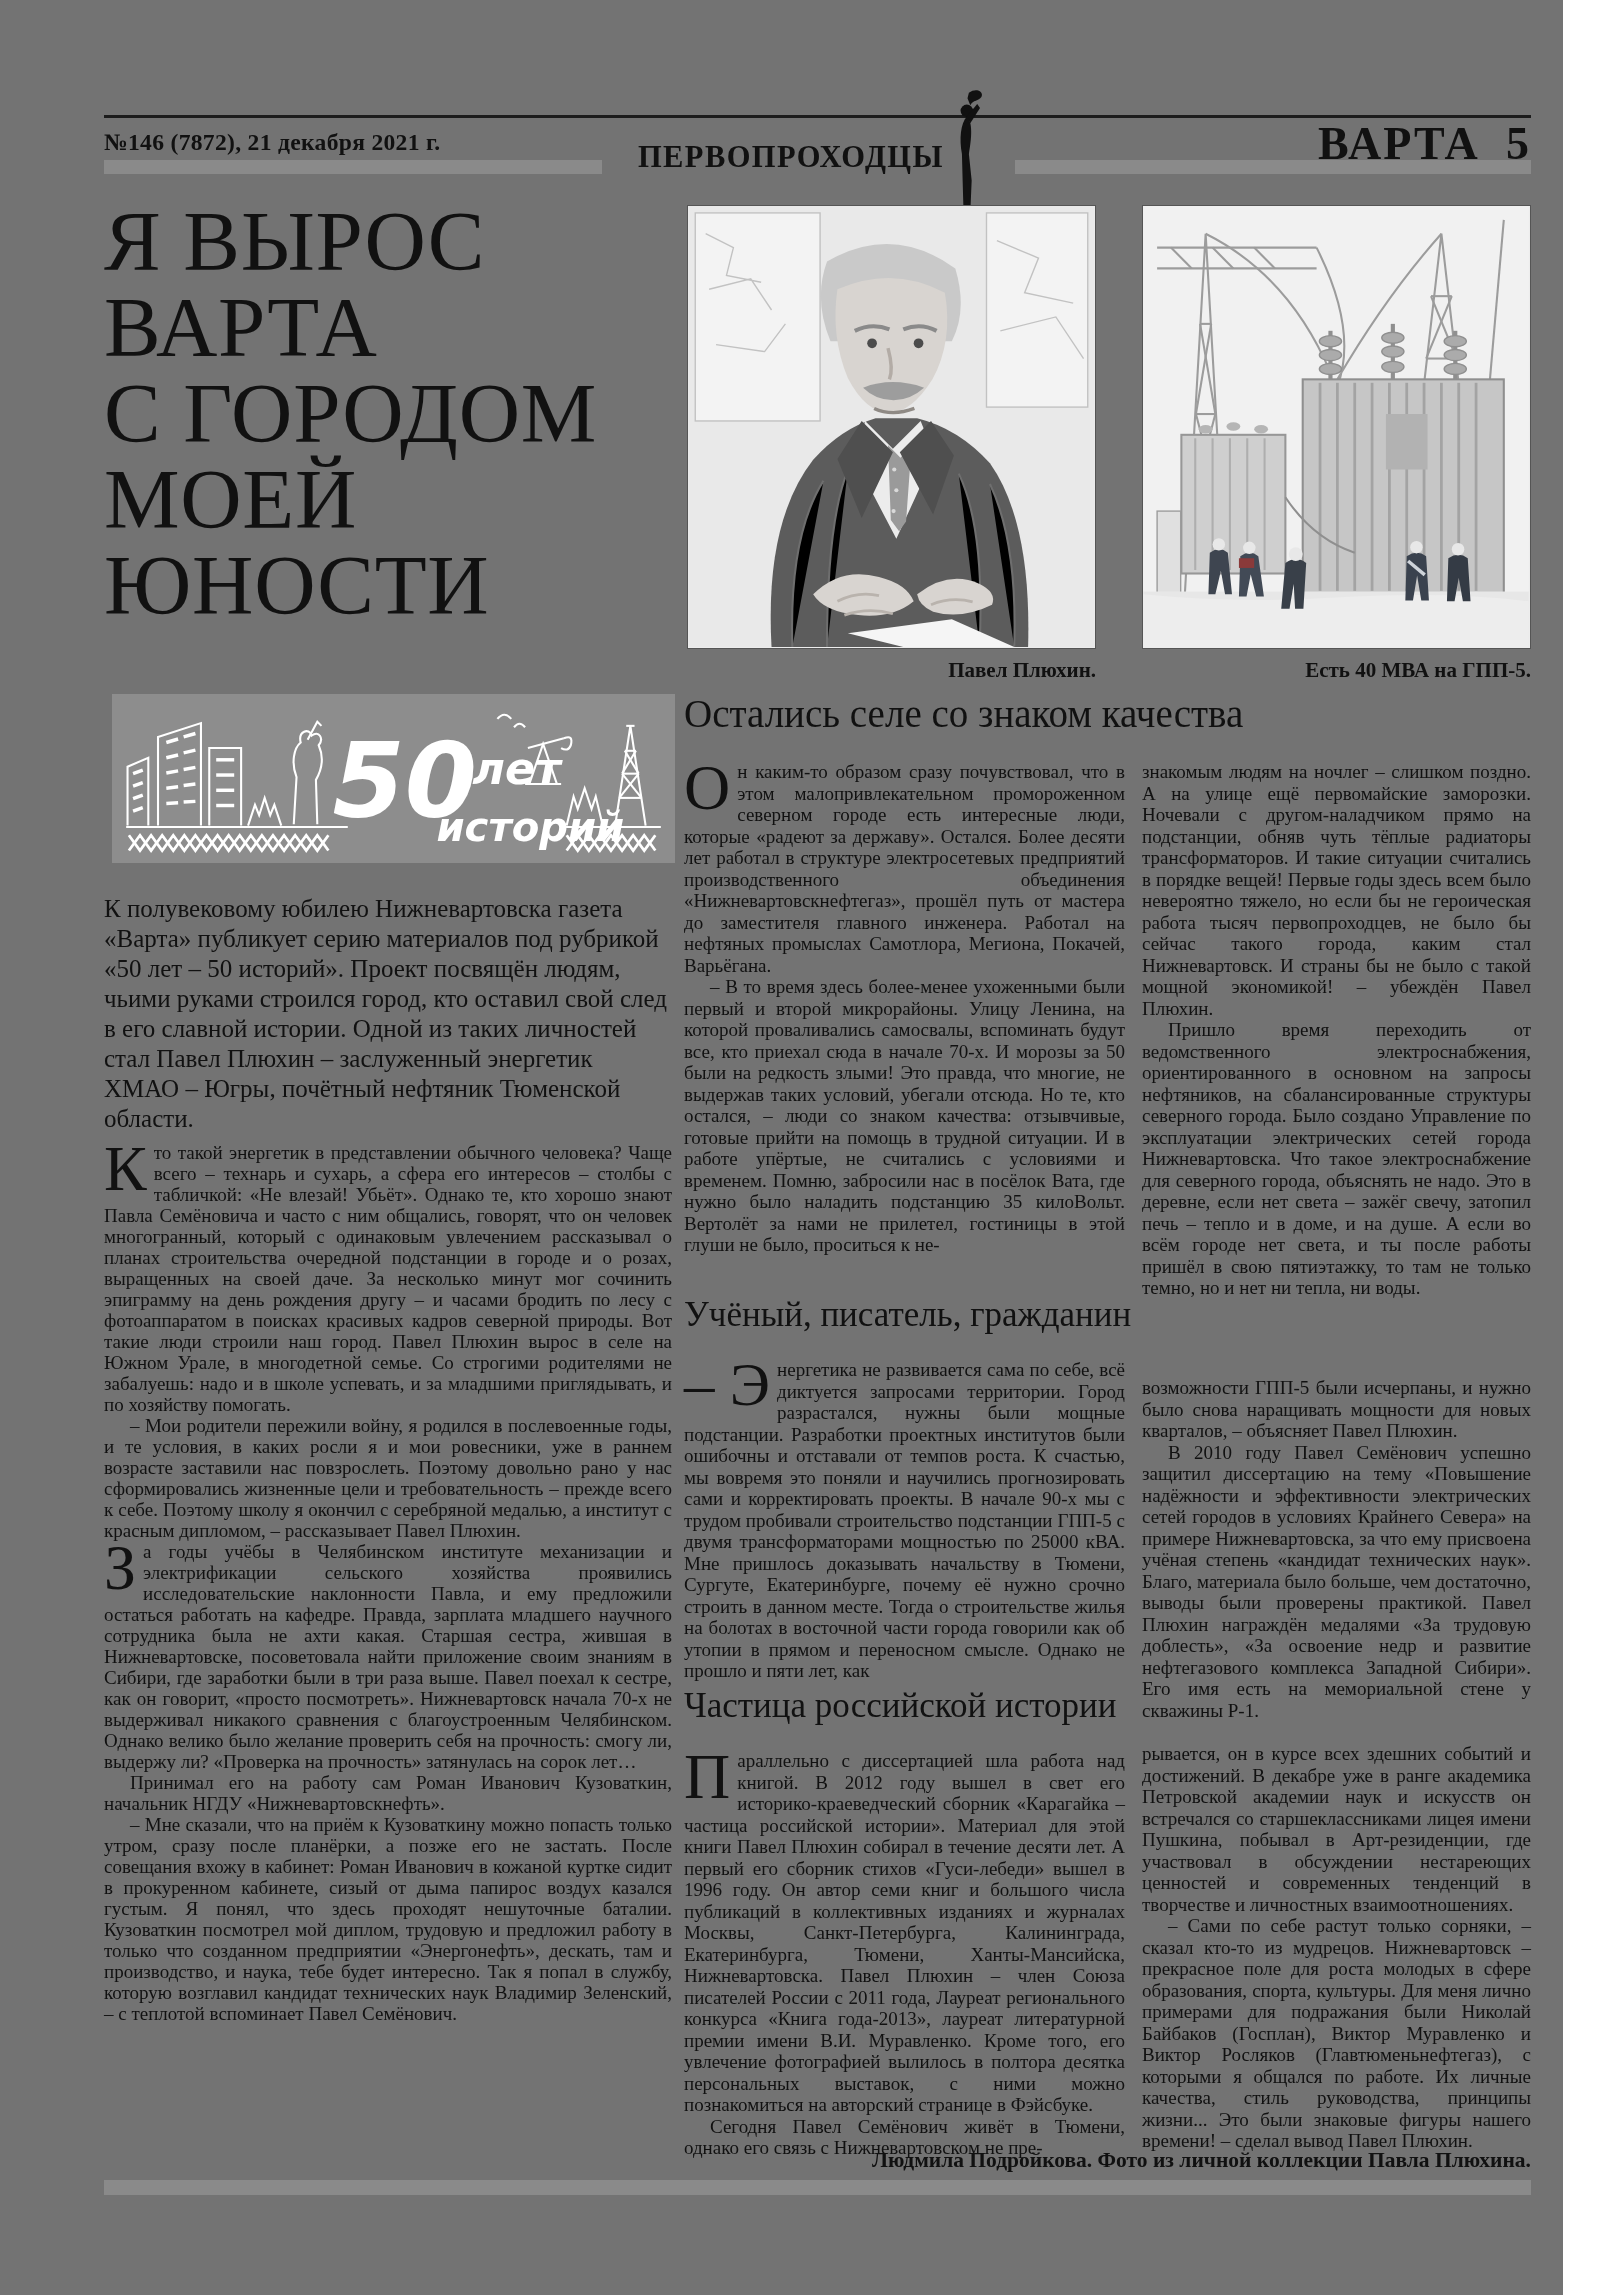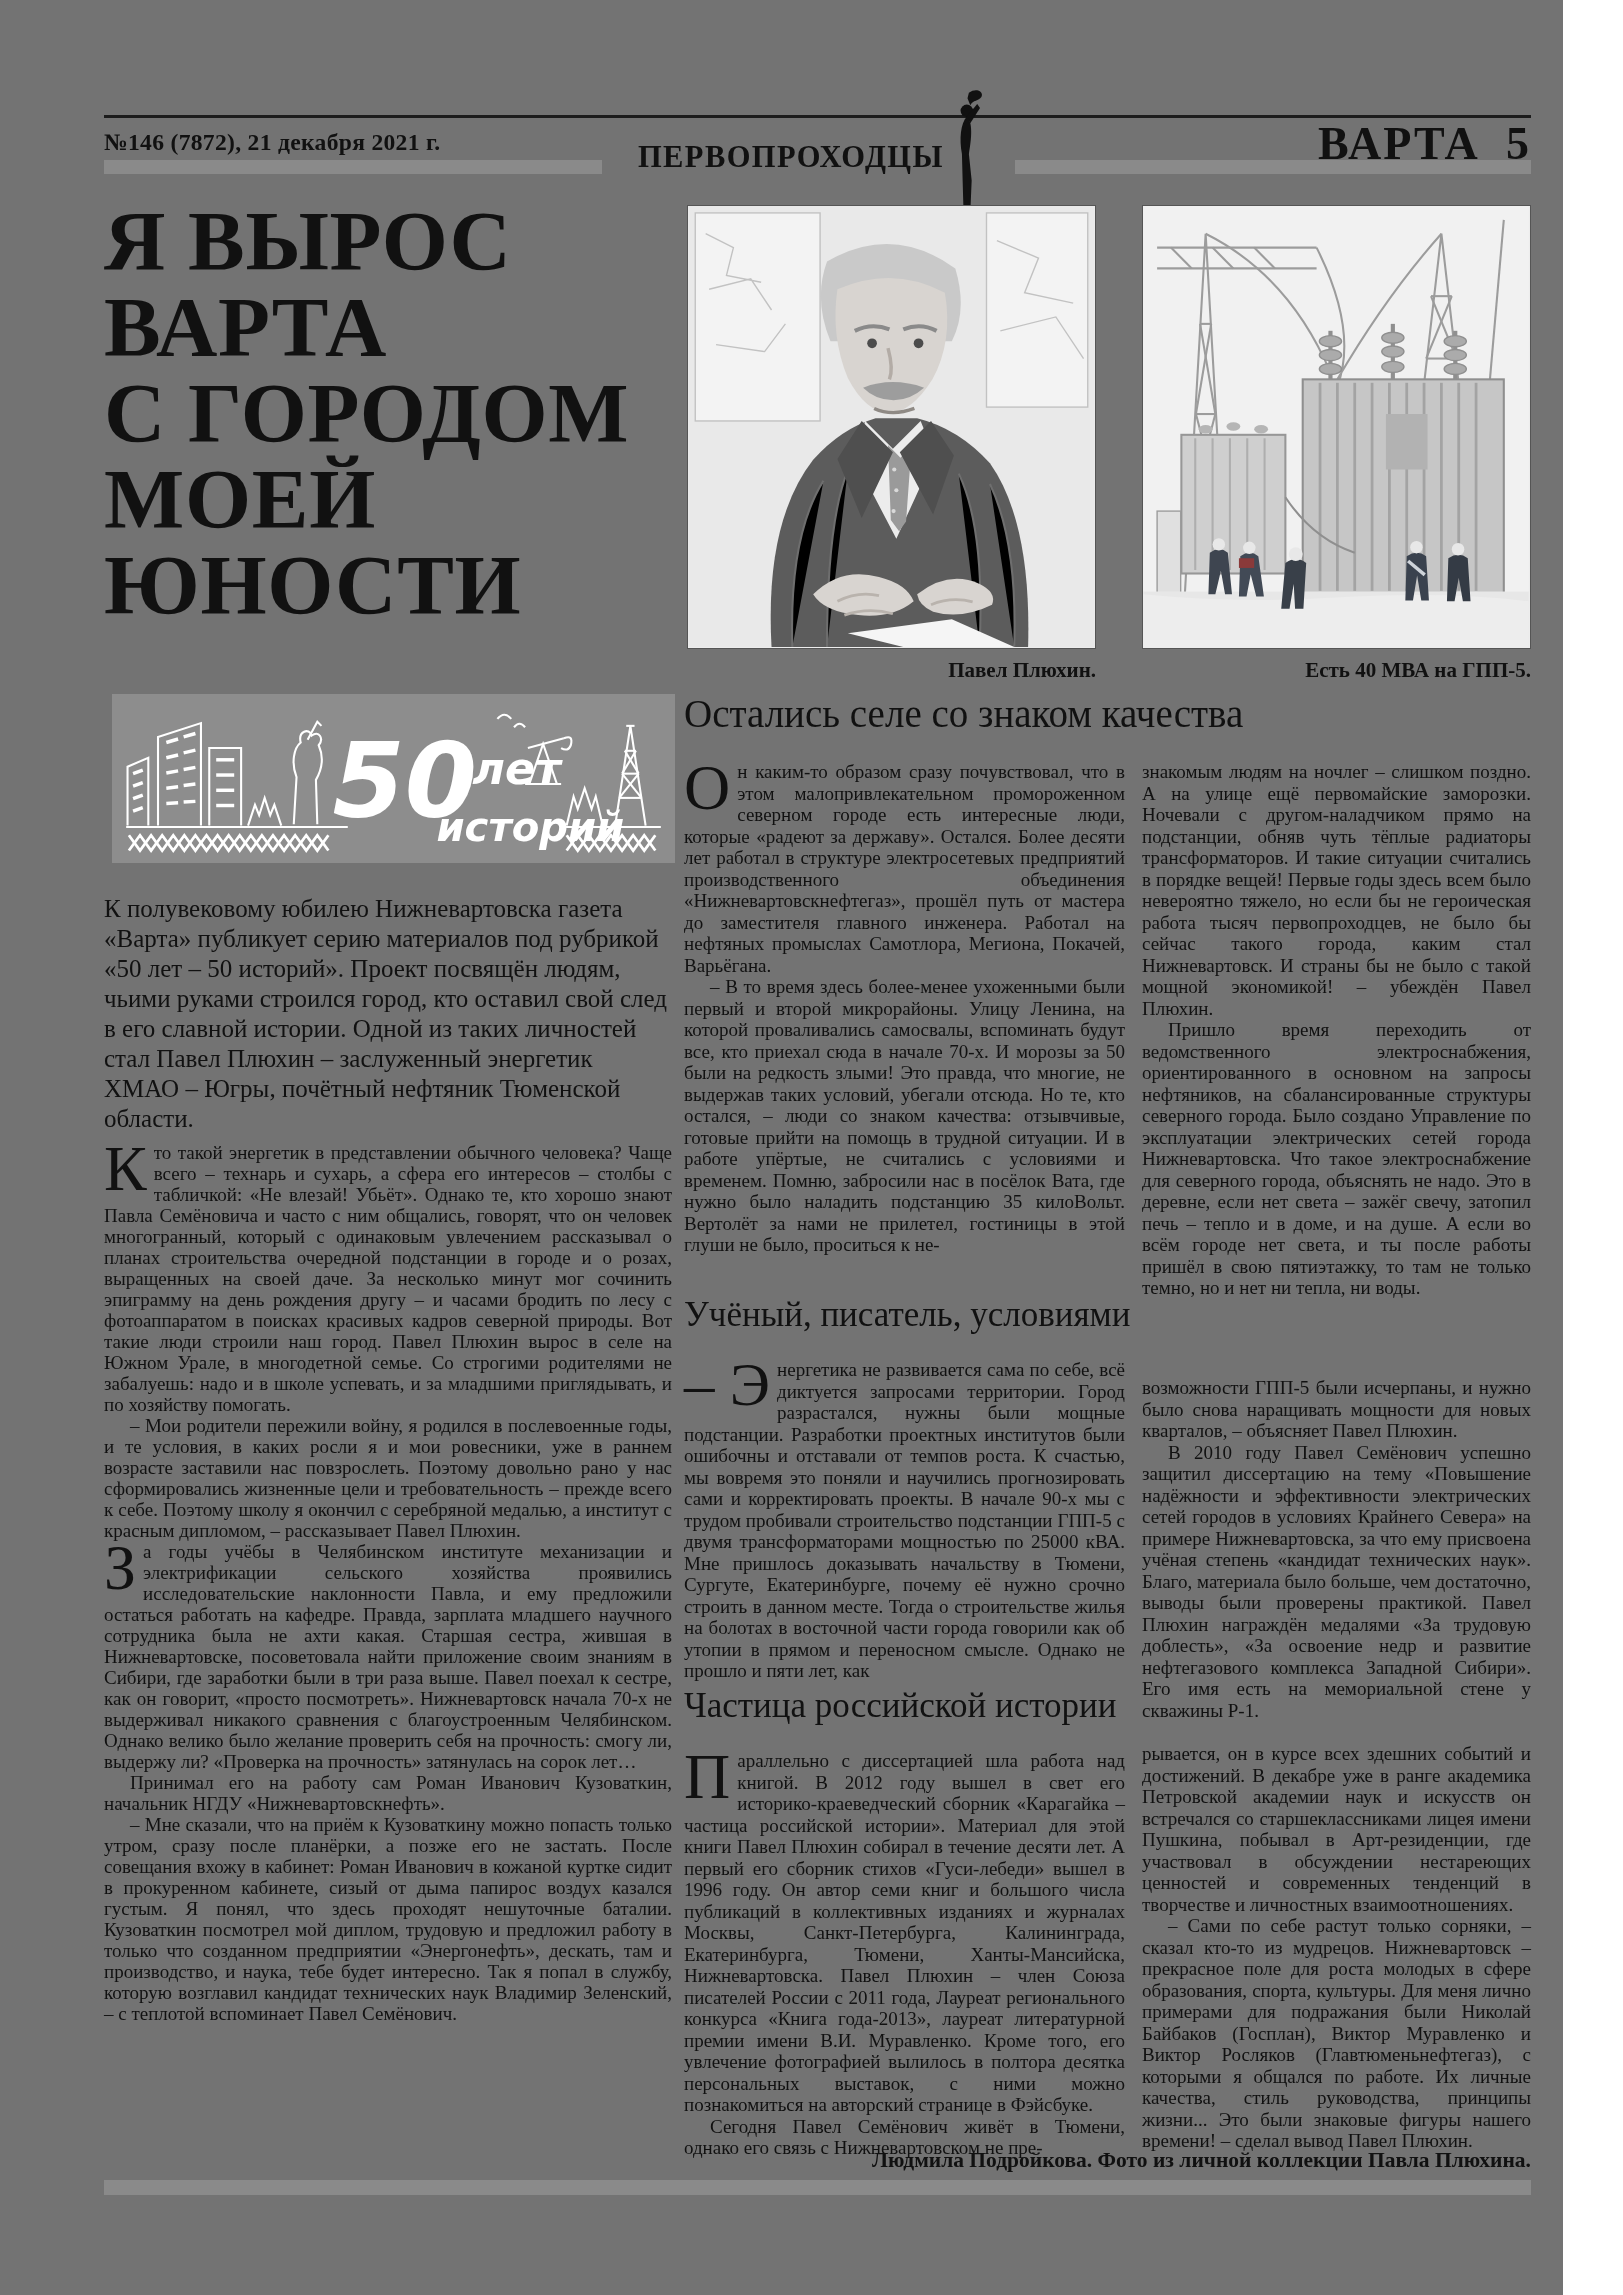--- a/index.html
+++ b/index.html
@@ -13,21 +13,21 @@
   .rubric-bar{height:14px;background:#8a8a8a;top:160px;}
   .bar-left{left:104px;width:498px;}
   .bar-right{left:1015px;width:516px;}
   .rubric{left:638px;top:140px;width:272px;text-align:center;font-size:30.5px;font-weight:bold;letter-spacing:1.4px;}
   .masthead-wrap{left:1180px;top:117px;width:351px;text-align:right;font-size:46px;font-weight:bold;letter-spacing:2.1px;}
   .masthead-wrap .pgnum{margin-left:26px;}
   .statue{left:941px;top:90px;width:53px;height:146px;}
 
   
   .headline{left:104px;top:198px;width:576px;font-size:85px;line-height:86px;
-            letter-spacing:0.7px;font-weight:700;}
+            letter-spacing:0.7px;font-weight:400;}
 
   
   .logo-box{left:112px;top:694px;width:563px;height:169px;background:#8d8d8d;}
 
   
   .lead{left:104px;top:894px;width:569px;font-size:25px;line-height:30px;text-align:left;}
 
   
   .col1-body{left:104px;top:1142px;width:568px;font-size:19px;line-height:21px;text-align:justify;}
   .body-text{font-size:19px;line-height:21.5px;text-align:justify;}
@@ -341,21 +341,21 @@
   <div class="abs sec-heading-abs" style="left:684px;top:693px;width:847px;">Остались селе со знаком качества</div>
   <div class="abs body-text col2" style="top:761px;">
     <p><span class="dropcap">О</span><span>н каким-то образом сразу почувствовал, что в этом малопривлекательном промороженном северном городе есть интересные люди, которые «радеют за державу». Остался. Более десяти лет работал в структуре электросетевых предприятий производственного объединения «Нижневартовскнефтегаз», прошёл путь от мастера до заместителя главного инженера. Работал на нефтяных промыслах Самотлора, Мегиона, Покачей, Варьёгана.</span></p>
     <p class="pind">– В то время здесь более-менее ухоженными были первый и второй микрорайоны. Улицу Ленина, на которой проваливались самосвалы, вспоминать будут все, кто приехал сюда в начале 70-х. И морозы за 50 были на редкость злыми! Это правда, что многие, не выдержав таких условий, убегали отсюда. Но те, кто остался, – люди со знаком качества: отзывчивые, готовые прийти на помощь в трудной ситуации. И в работе упёртые, не считались с условиями и временем. Помню, забросили нас в посёлок Вата, где нужно было наладить подстанцию 35 килоВольт. Вертолёт за нами не прилетел, гостиницы в этой глуши не было, проситься к не-</p>
   </div>
   <div class="abs body-text col3" style="top:761px;">
     <p>знакомым людям на ночлег – слишком поздно. А на улице ещё первомайские заморозки. Ночевали с другом-наладчиком прямо на подстанции, обняв чуть тёплые радиаторы трансформаторов. И такие ситуации считались в порядке вещей! Первые годы здесь всем было невероятно тяжело, но если бы не героическая работа тысяч первопроходцев, не было бы сейчас такого города, каким стал Нижневартовск. И страны бы не было с такой мощной экономикой! – убеждён Павел Плюхин.</p>
     <p class="pind">Пришло время переходить от ведомственного электроснабжения, ориентированного в основном на запросы нефтяников, на сбалансированные структуры северного города. Было создано Управление по эксплуатации электрических сетей города Нижневартовска. Что такое электроснабжение для северного города, объяснять не надо. Это в деревне, если нет света – зажёг свечу, затопил печь – тепло и в доме, и на душе. А если во всём городе нет света, и ты после работы пришёл в свою пятиэтажку, то там не только темно, но и нет ни тепла, ни воды.</p>
   </div>
 
-  <div class="abs sec-heading-col" style="left:684px;top:1295px;">Учёный, писатель, условиями</div>
+  <div class="abs sec-heading-col" style="left:684px;top:1295px;">Учёный, писатель, гражданин</div>
   <div class="abs body-text col2" style="top:1359px;">
     <p><span class="dropcap-wide">– Э</span><span>нергетика не развивается сама по себе, всё диктуется запросами территории. Город разрастался, нужны были мощные подстанции. Разработки проектных институтов были ошибочны и отставали от темпов роста. К счастью, мы вовремя это поняли и научились прогнозировать сами и корректировать проекты. В начале 90-х мы с трудом пробивали строительство подстанции ГПП-5 с двумя трансформаторами мощностью по 25000 кВА. Мне пришлось доказывать начальству в Тюмени, Сургуте, Екатеринбурге, почему её нужно срочно строить в данном месте. Тогда о строительстве жилья на болотах в восточной части города говорили как об утопии в прямом и переносном смысле. Однако не прошло и пяти лет, как</span></p>
   </div>
   <div class="abs body-text col3" style="top:1377px;">
     <p>возможности ГПП-5 были исчерпаны, и нужно было снова наращивать мощности для новых кварталов, – объясняет Павел Плюхин.</p>
     <p class="pind">В 2010 году Павел Семёнович успешно защитил диссертацию на тему «Повышение надёжности и эффективности электрических сетей городов в условиях Крайнего Севера» на примере Нижневартовска, за что ему присвоена учёная степень «кандидат технических наук». Благо, материала было больше, чем достаточно, выводы были проверены практикой. Павел Плюхин награждён медалями «За трудовую доблесть», «За освоение недр и развитие нефтегазового комплекса Западной Сибири». Его имя есть на мемориальной стене у скважины Р-1.</p>
   </div>
 
   <div class="abs sec-heading-col" style="left:684px;top:1686px;">Частица российской истории</div>
   <div class="abs body-text col2" style="top:1750px;">

